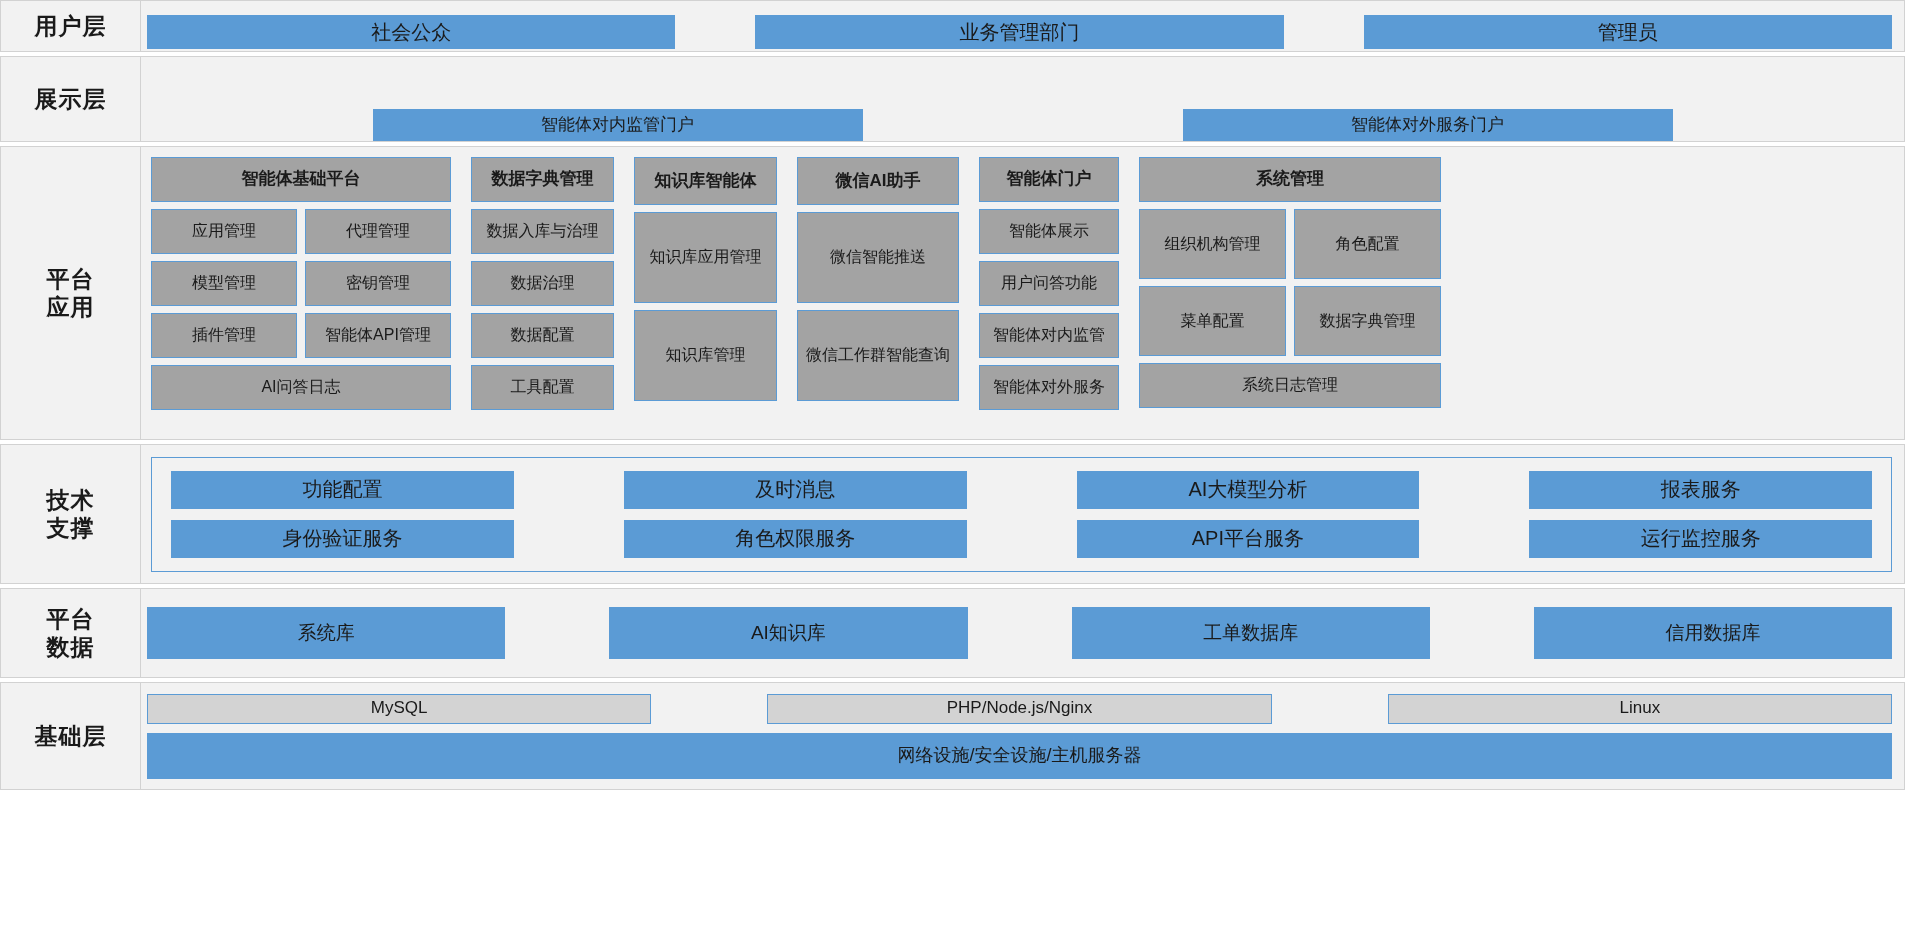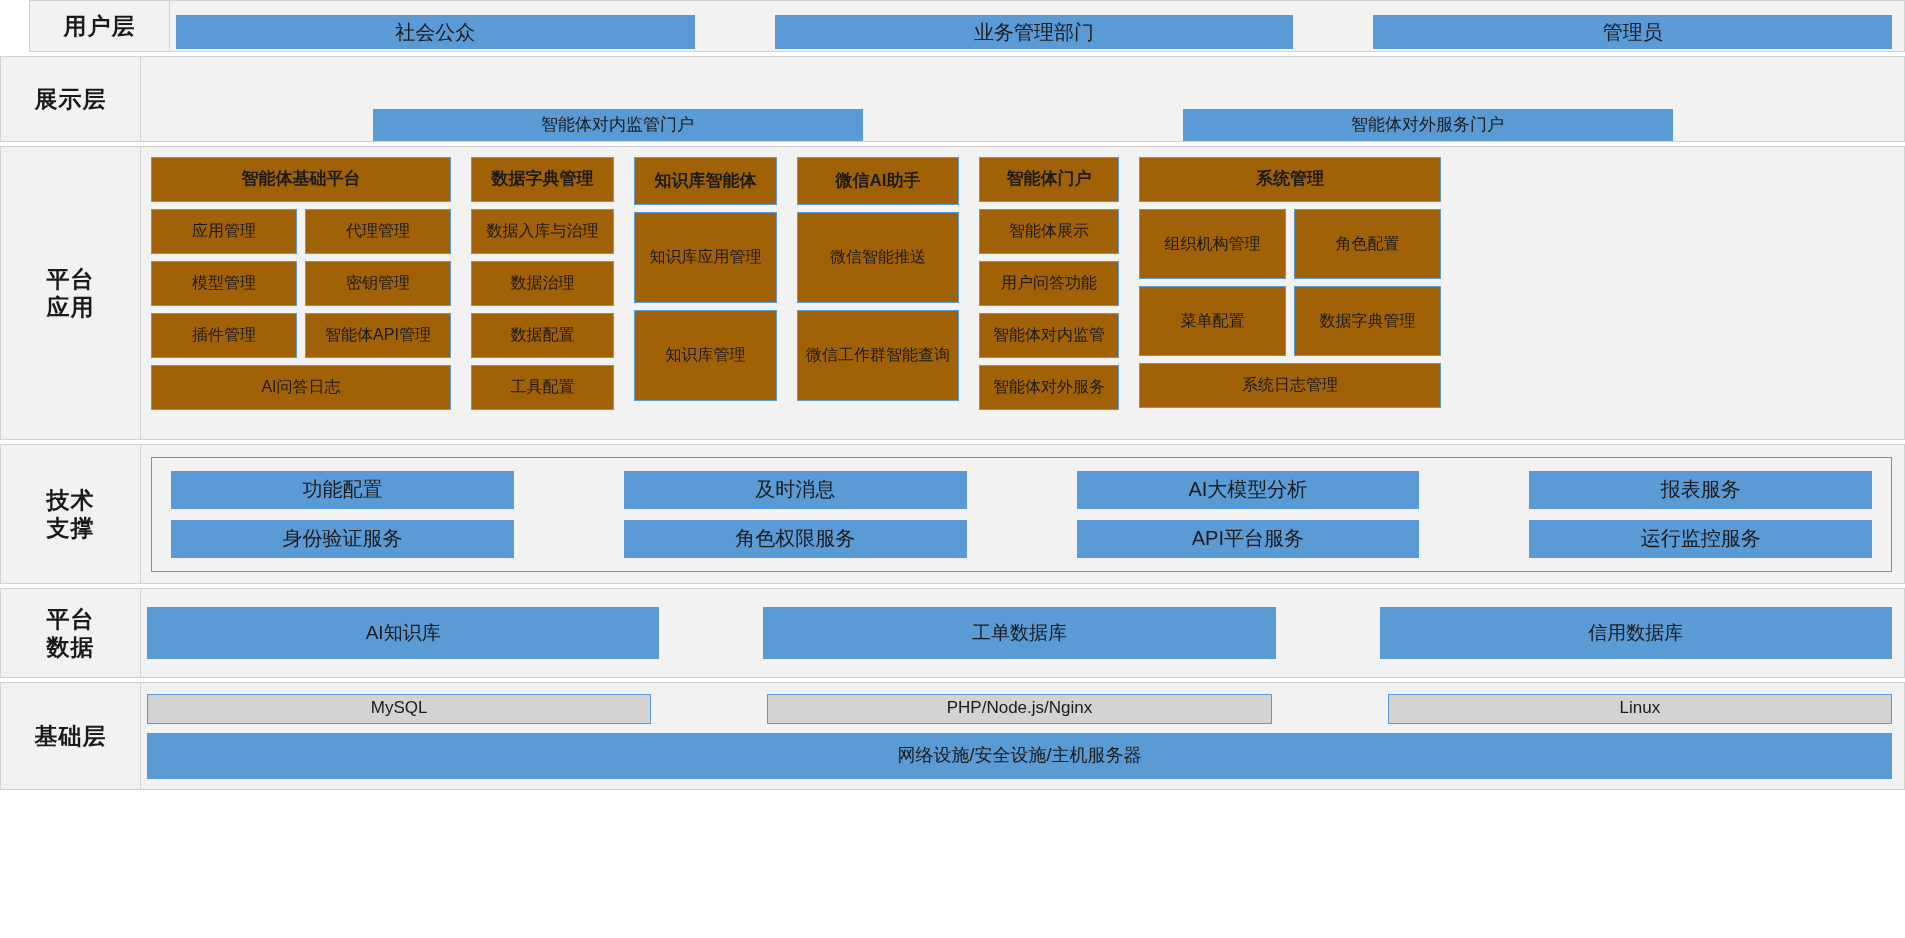--- a/index.html
+++ b/index.html
@@ -58,35 +58,35 @@
     font-size: 19px;
     display: flex;
     align-items: center;
     justify-content: center;
     text-align: center;
     line-height: 1.25;
     padding: 4px 6px;
   }
   
   .grey-box {
-    background: #a16207;
+    background: #a3a3a3;
     border: 1.5px solid #5b9bd5;
     color: #1a1a1a;
     font-size: 16px;
     display: flex;
     align-items: center;
     justify-content: center;
     text-align: center;
     line-height: 1.3;
     padding: 3px 4px;
   }
   .grey-box.header { font-weight: bold; font-size: 17px; }
 
   
-  #layer-user { height: 52px; margin-left: 29px; }
+  #layer-user { height: 52px; }
   #layer-user .layer-body { justify-content: space-between; padding: 12px 12px 0 6px; gap: 80px; }
   #layer-user .blue-box { height: 34px; font-size: 20px; flex: 1; }
 
   
   #layer-present { height: 86px; }
   #layer-present .layer-body { justify-content: center; gap: 320px; padding-top: 20px; align-items: flex-end; padding-bottom: 0; }
   #layer-present .blue-box { height: 32px; width: 490px; font-size: 17px; }
 
   
   #layer-app { height: 294px; }
@@ -245,20 +245,21 @@
           <div class="blue-box">运行监控服务</div>
         </div>
       </div>
     </div>
   </div>
 
   <div class="layer" id="layer-data">
     <div class="layer-label">平台
 数据</div>
     <div class="layer-body">
+      <div class="blue-box">系统库</div>
       <div class="blue-box">AI知识库</div>
       <div class="blue-box">工单数据库</div>
       <div class="blue-box">信用数据库</div>
     </div>
   </div>
 
   <div class="layer" id="layer-base">
     <div class="layer-label">基础层</div>
     <div class="layer-body">
       <div class="base-row-top">

